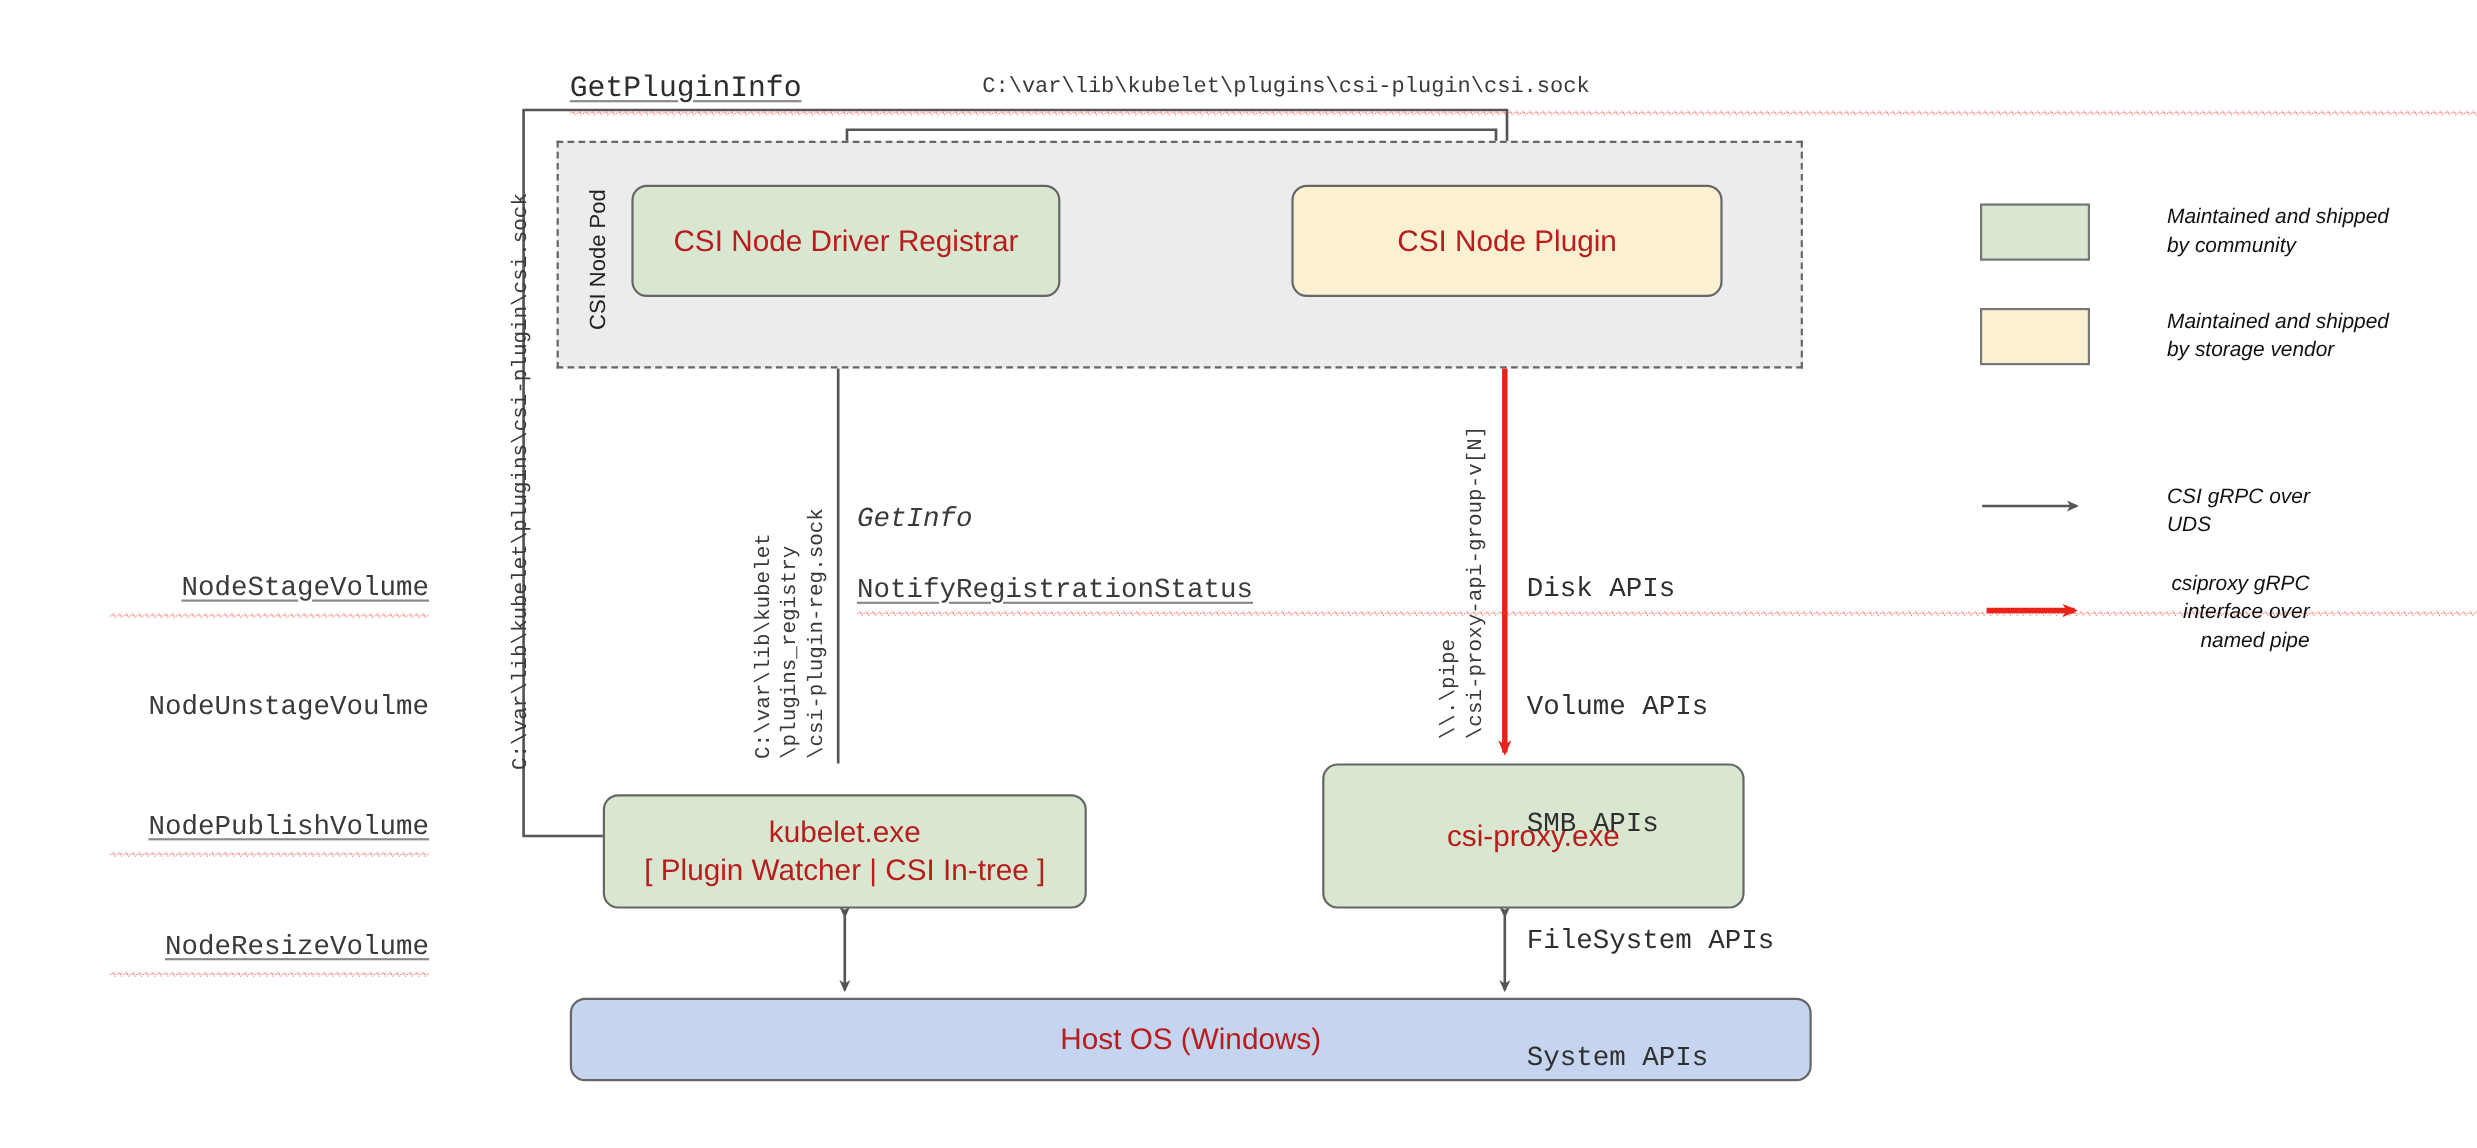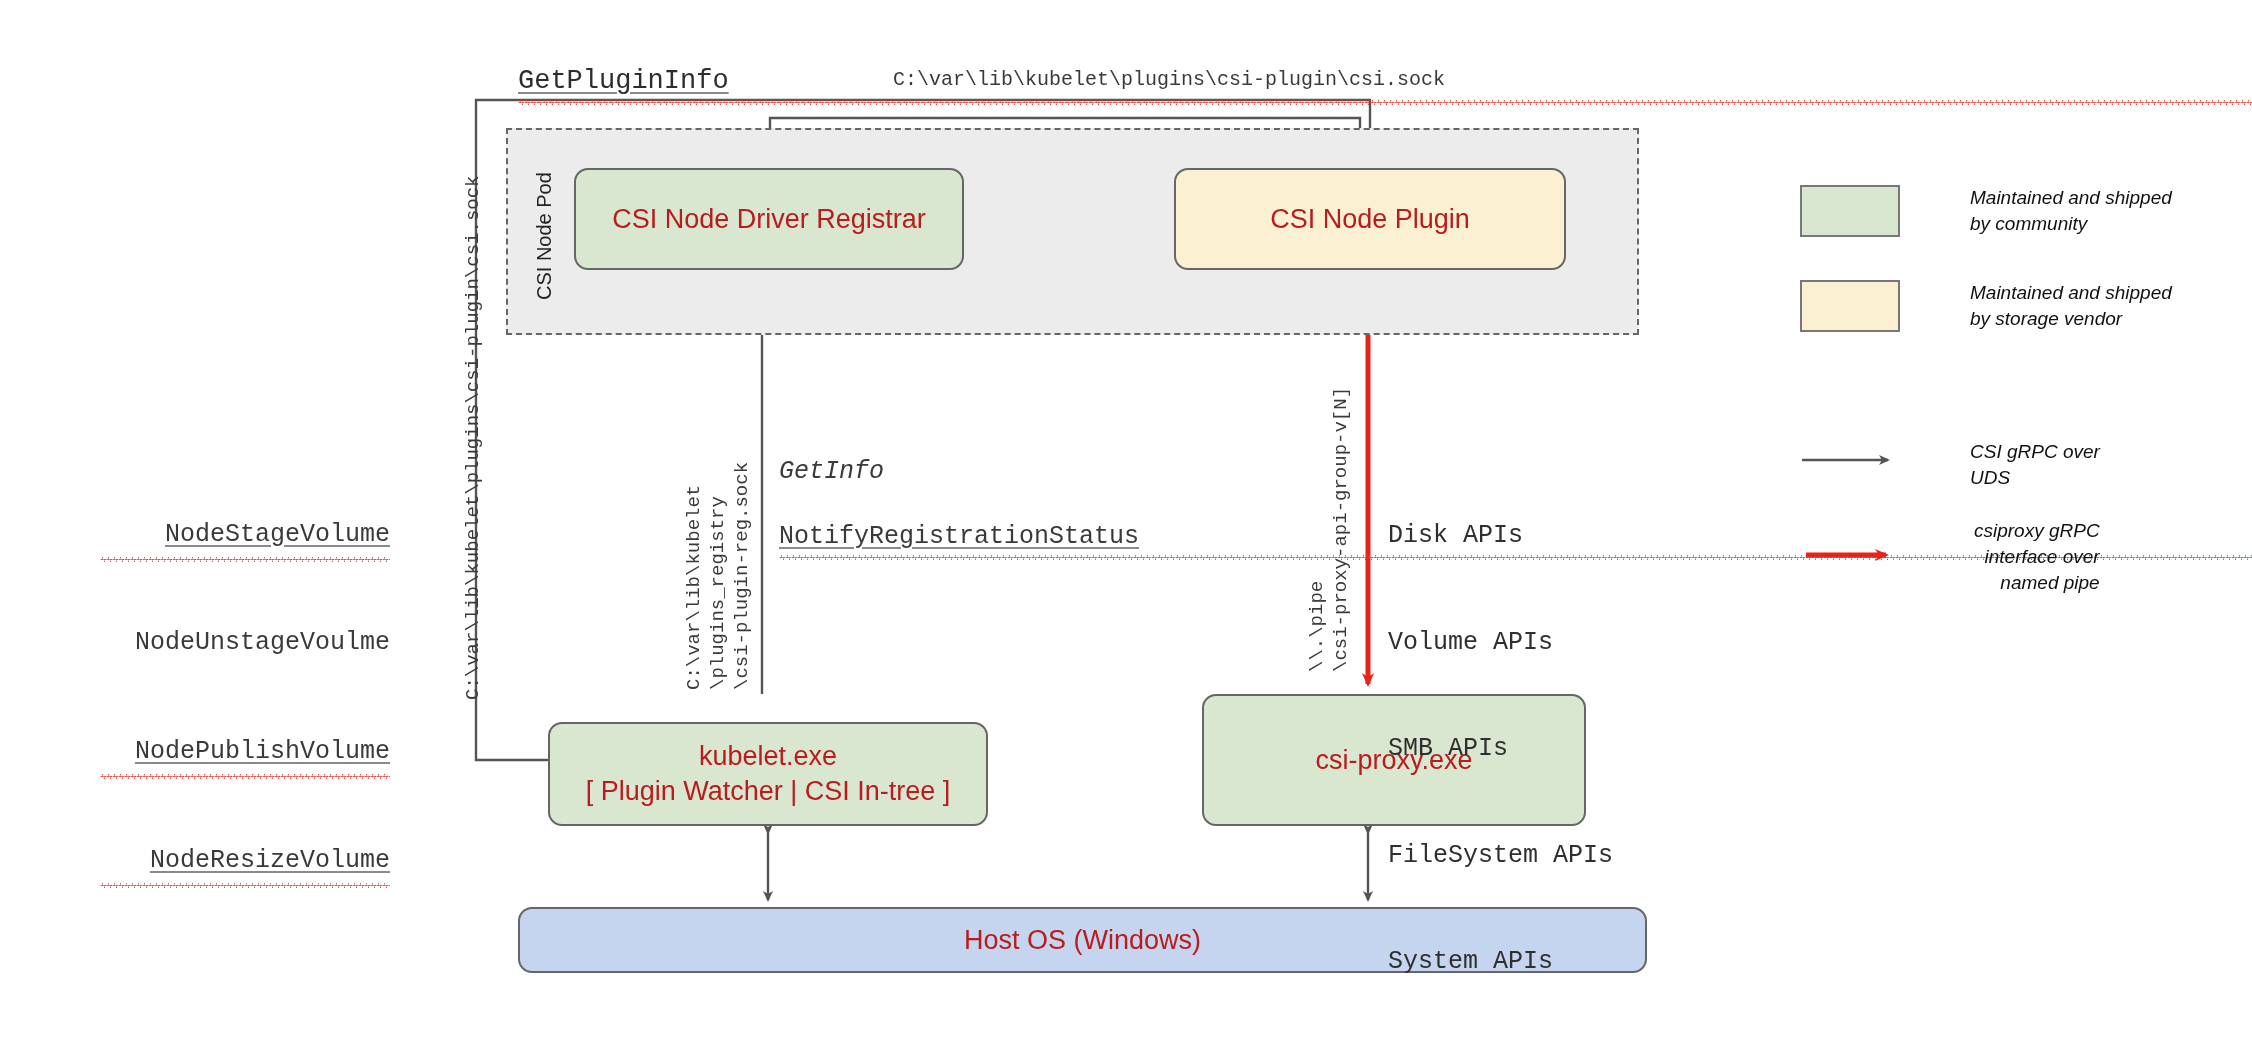--- a/index.html
+++ b/index.html
@@ -15,21 +15,21 @@
         border-radius:14px;display:flex;align-items:center;justify-content:center;
         text-align:center;line-height:1.28;font-size:27px;color:#b91c1c;}
   .node.green{background:#d9e7d0;}
   .node.cream{background:#fbf1d2;}
   .node.blue{background:#c5d5ef;}
 
   #node-registrar{left:574px;top:168px;width:390px;height:102px;}
   #node-plugin{left:1174px;top:168px;width:392px;height:102px;}
   #node-kubelet{left:548px;top:694px;width:440px;height:104px;margin-top:28px;}
   #node-csiproxy{left:1202px;top:694px;width:384px;height:132px;}
-  #node-hostos{left:518px;top:907px;width:1129px;height:66px;}
+  #node-hostos{left:518px;top:907px;width:1129px;height:76px;}
 
   
   #pod-box{position:absolute;left:506px;top:128px;width:1133px;height:207px;
            box-sizing:border-box;background:#ececec;border:2px dashed #666;}
   
   #pod-label-wrap{position:absolute;left:533px;top:300px;}
 
   
   .mono{position:absolute;font-family:"Liberation Mono",monospace;
         color:#3a3a3a;white-space:pre;}

